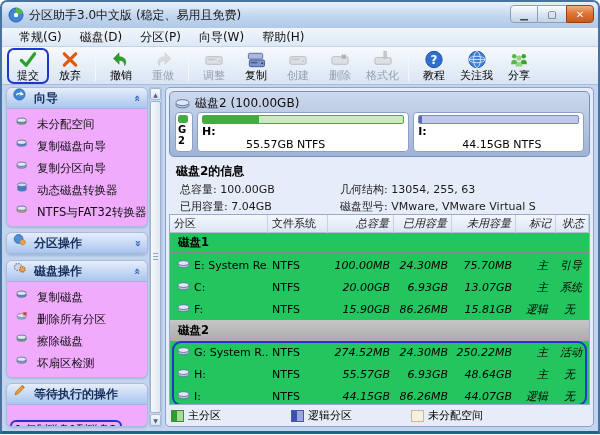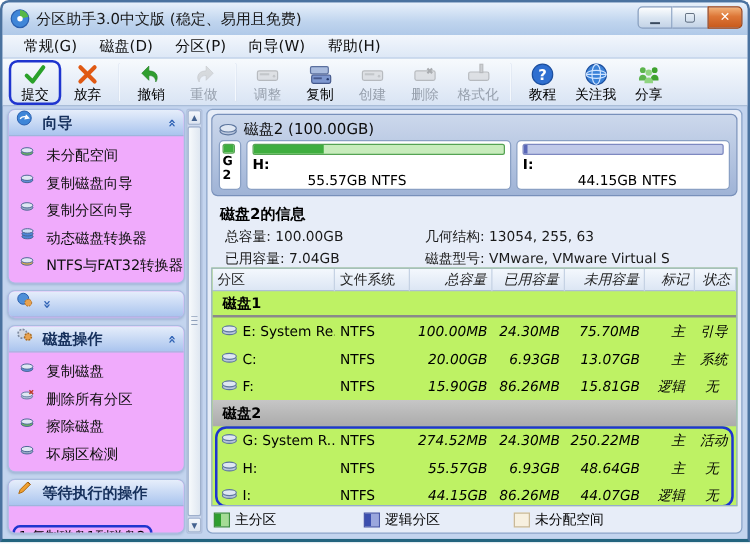--- a/index.html
+++ b/index.html
@@ -64,21 +64,21 @@
   .pname{font-size:11px;font-weight:bold;color:#000;line-height:13px;}
   .pdetail{font-size:11px;color:#000;line-height:13px;white-space:nowrap;margin-left:44px;}
   .pbox.tiny{width:18px;padding:2px 2px;}
   .pbox.tiny .pbar{width:10px;height:8px;}
   .pbox.tiny .pname{font-size:10px;line-height:11px;}
   
   .dinfo{position:absolute;left:6px;right:6px;top:72px;height:52px;padding:3px 4px;}
   .dinfo-title{font-size:12px;font-weight:bold;color:#000;margin-bottom:2px;}
   .dinfo-grid{display:grid;grid-template-columns:160px 1fr;row-gap:2px;font-size:11px;color:#1a1a1a;padding-left:4px;}
   
-  .ptable{position:absolute;left:3px;right:3px;top:126px;bottom:21px;background:#bef264;border:1px solid #96abce;overflow:hidden;}
+  .ptable{position:absolute;left:3px;right:3px;top:126px;bottom:21px;background:#22c55e;border:1px solid #96abce;overflow:hidden;}
   .trow{display:grid;grid-template-columns:98px 60px 66px 58px 64px 40px 1fr;align-items:center;}
   .thead{height:18px;border-bottom:1px solid #aebfd6;background:linear-gradient(#f4f8fd,#dce6f4);}
   .thead .tcell{font-size:11px;color:#222;height:18px;line-height:17px;border-right:1px solid #c5d2e4;}
   .tcell{padding:0 4px;font-size:11px;color:#000;white-space:nowrap;overflow:hidden;}
   .tcell.num,.tcell.r{text-align:right;font-style:italic;}
   .tcell.name{display:flex;align-items:center;gap:4px;padding-left:7px;}
   .tbody .trow{height:22px;}
   .tgroup{height:21px;display:flex;align-items:center;font-size:11.5px;font-weight:bold;color:#000;padding-left:8px;}
   .tgroup.g1{border-bottom:2px solid #8a8a8a;}
   .tgroup.g2{background:linear-gradient(#c6c6c6,#ababab);}
@@ -289,20 +289,21 @@
         <span>NTFS与FAT32转换器</span>
             </div>
           </div>
         </div>
         <div class="spanel">
           <div class="shead">
     <span><svg width="16" height="16" viewBox="0 0 20 20">
                 <circle cx="7" cy="7.5" r="5.5" fill="#4f8fd8" stroke="#2a5fae"></circle>
                 <circle cx="12" cy="11.5" r="3.4" fill="#e8a24f" stroke="#a86a20" stroke-dasharray="1.6 1.2"></circle>
               </svg></span>
+    <span class="stitle">分区操作</span>
     <span class="chev down">«</span>
           </div>
         </div>
         <div class="spanel">
           <div class="shead">
     <span><svg width="16" height="16" viewBox="0 0 20 20">
                 <circle cx="6.2" cy="7.5" r="4.4" fill="#cfd6e2" stroke="#7d8aa0" stroke-width="1.6" stroke-dasharray="2 1.4"></circle>
                 <circle cx="11.8" cy="10.5" r="3.4" fill="#e8a24f" stroke="#a86a20" stroke-width="1.5" stroke-dasharray="1.8 1.2"></circle>
               </svg></span>
     <span class="stitle">磁盘操作</span>

